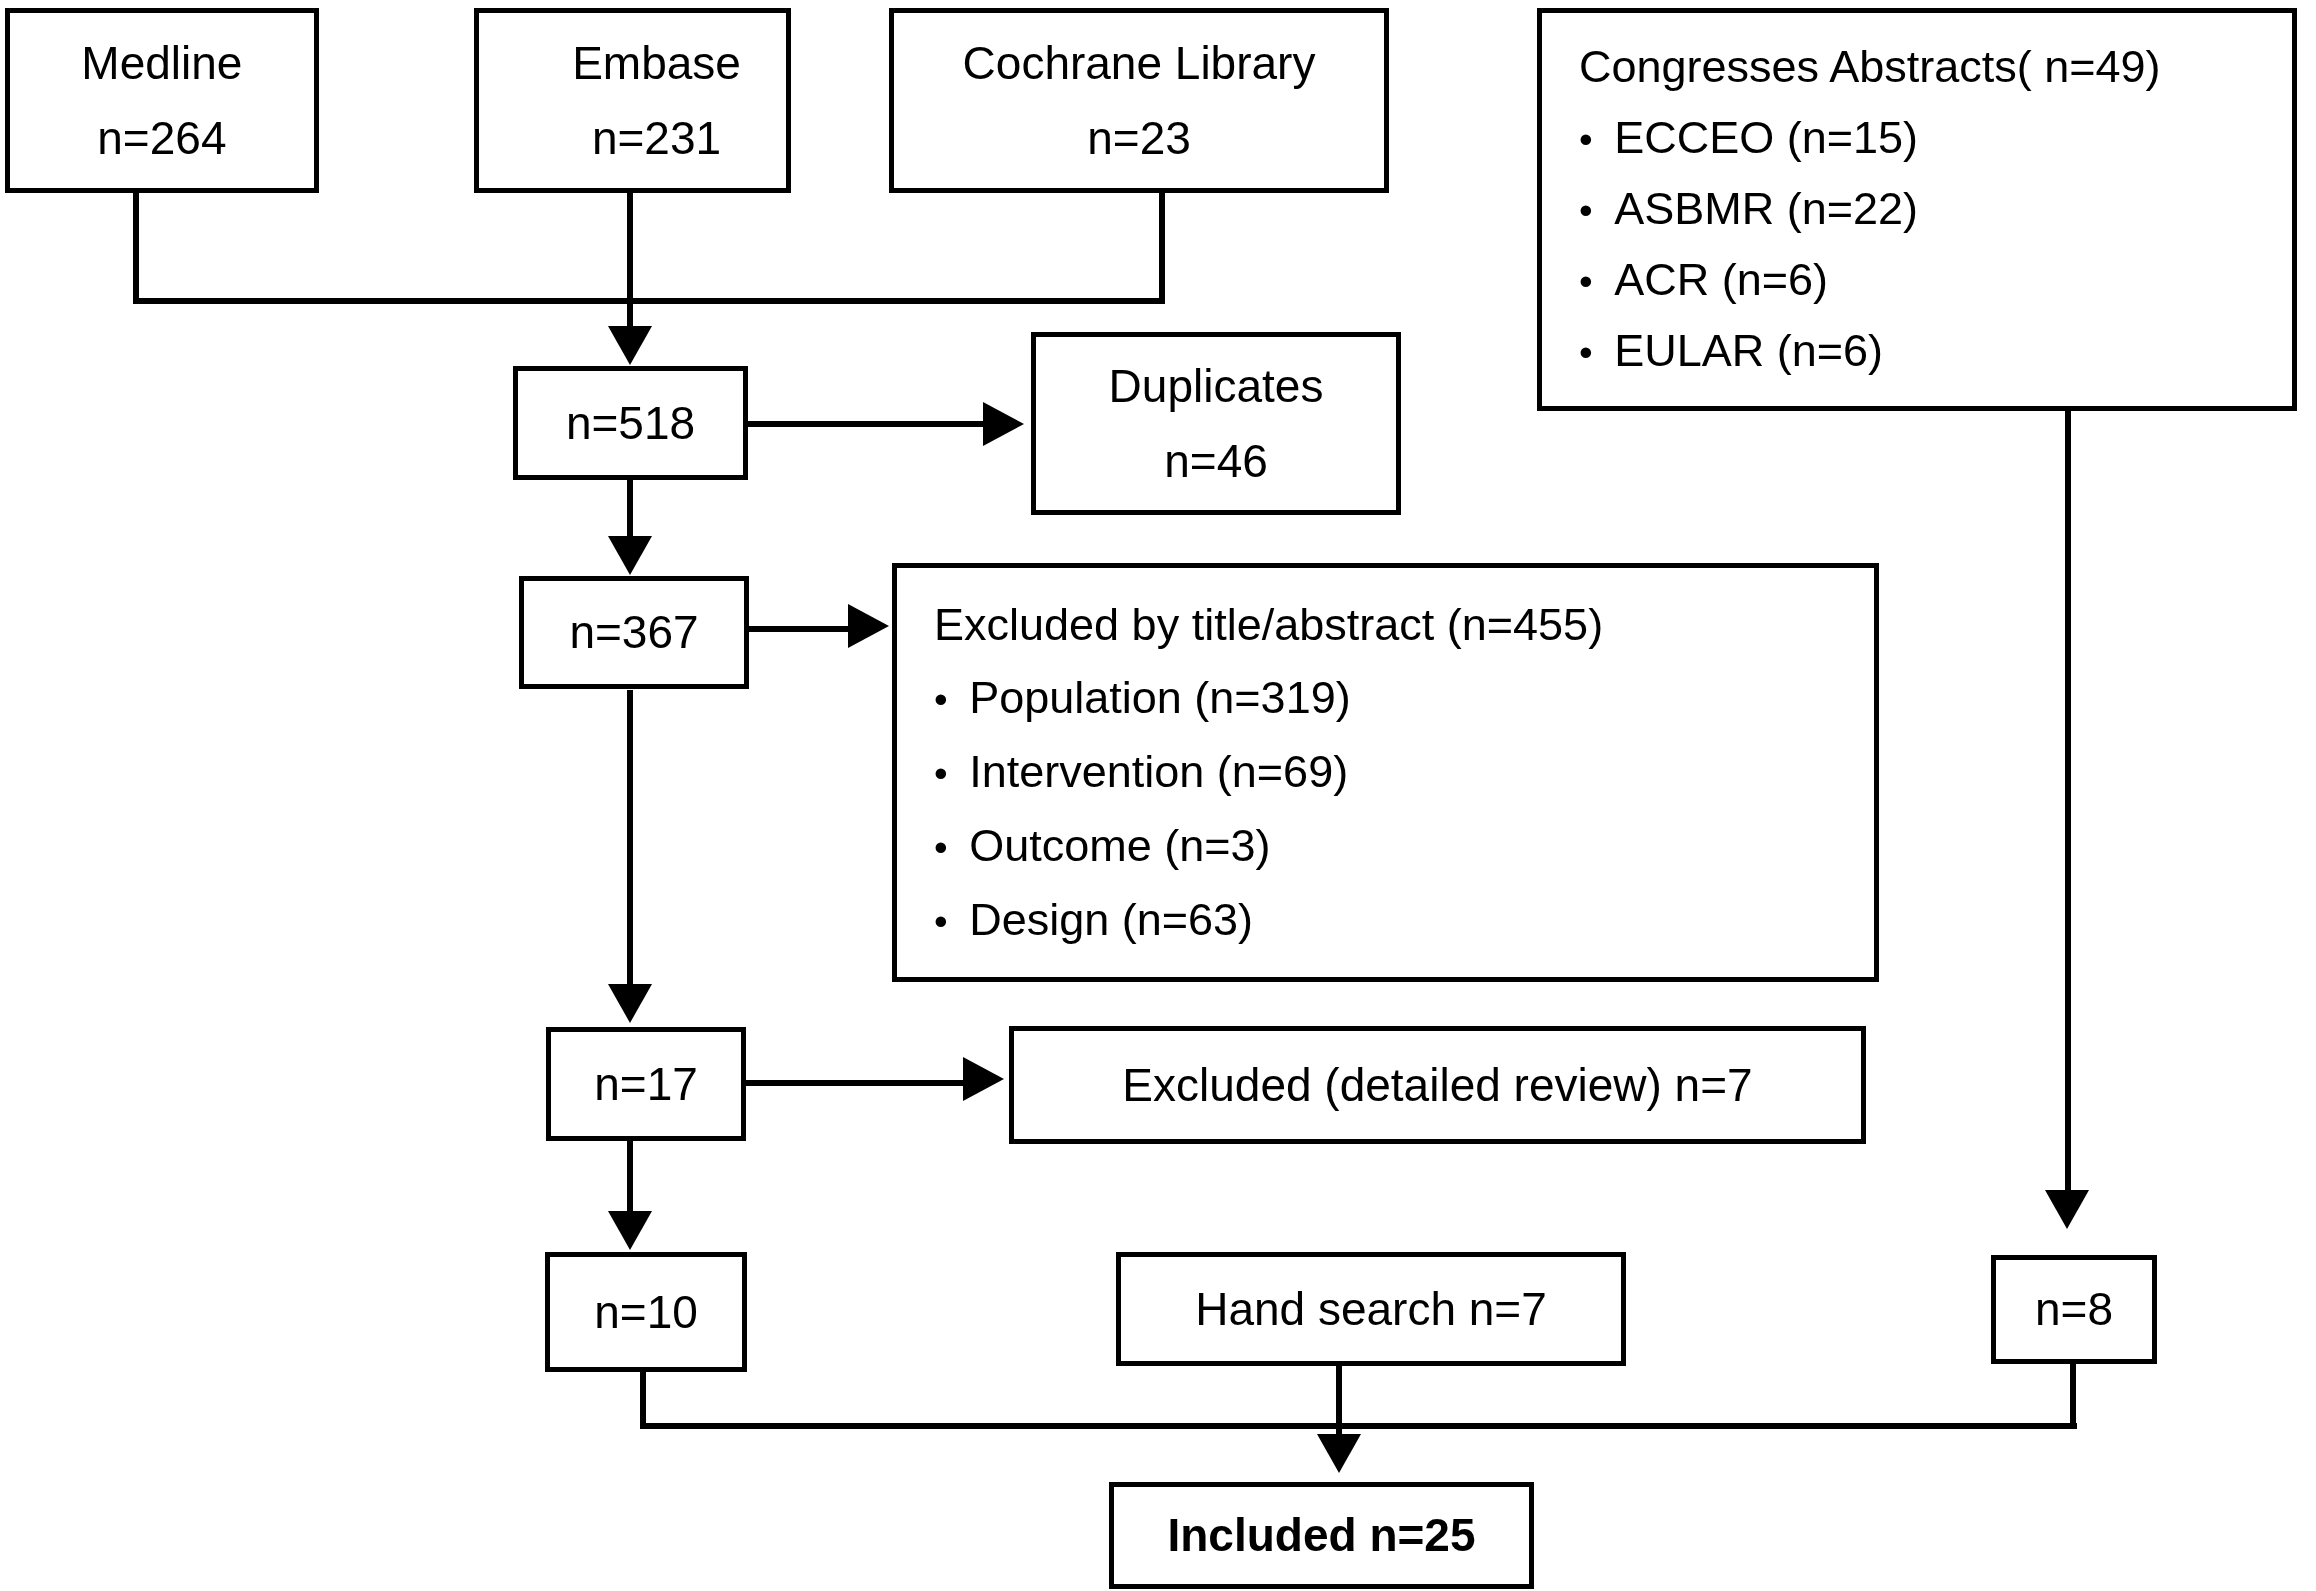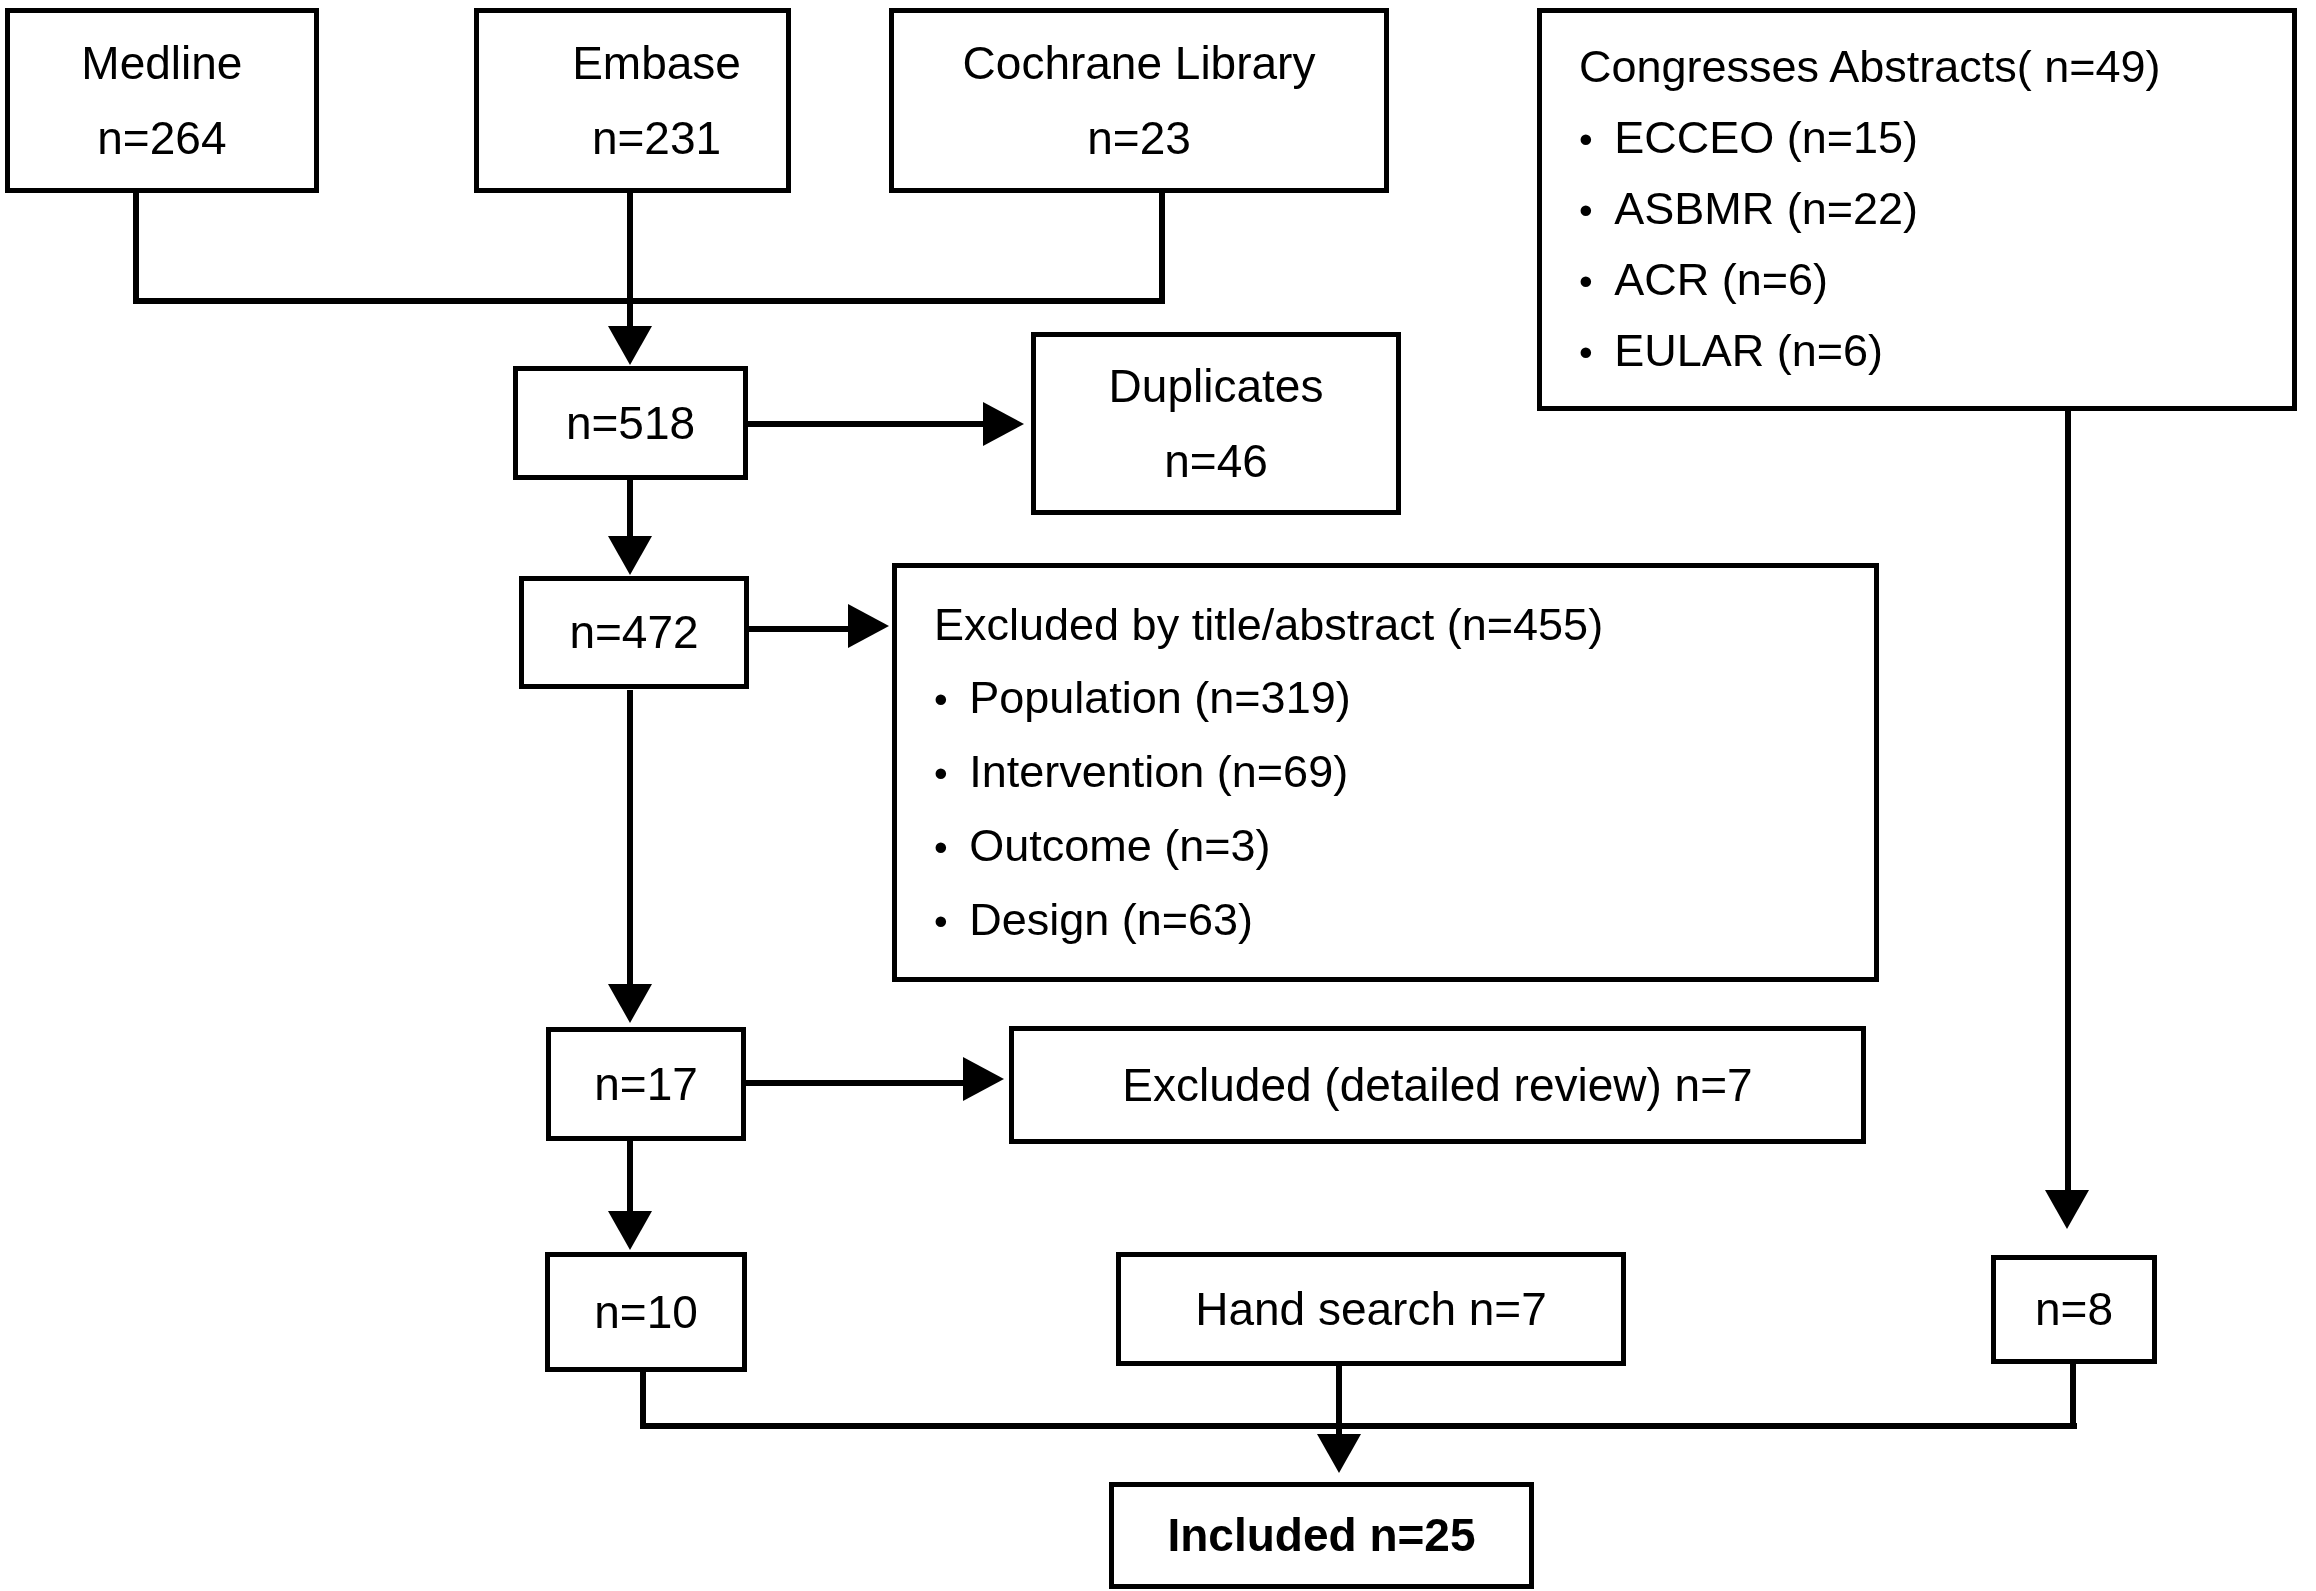--- a/index.html
+++ b/index.html
@@ -129,21 +129,21 @@
 
   <div class="box stack" style="left:1031px; top:332px; width:370px; height:183px;">
     <div class="nowrap">Duplicates</div>
     <div class="nowrap">n=46</div>
   </div>
 
   <div class="vline" style="left:627px; top:480px; height:60px;"></div>
   <div class="arr-d" style="left:608px; top:536px;"></div>
 
   <div class="box" style="left:519px; top:576px; width:230px; height:113px;">
-    <span class="nowrap">n=472</span>
+    <span class="nowrap">n=367</span>
   </div>
 
   <div class="hline" style="left:749px; top:626px; width:103px;"></div>
   <div class="arr-r" style="left:848px; top:604px;"></div>
 
   <div class="box list" style="left:892px; top:563px; width:987px; height:419px;">
     <div class="list-row">
       <span>Excluded by title/abstract (n=455)</span>
     </div>
     <div class="list-row">

